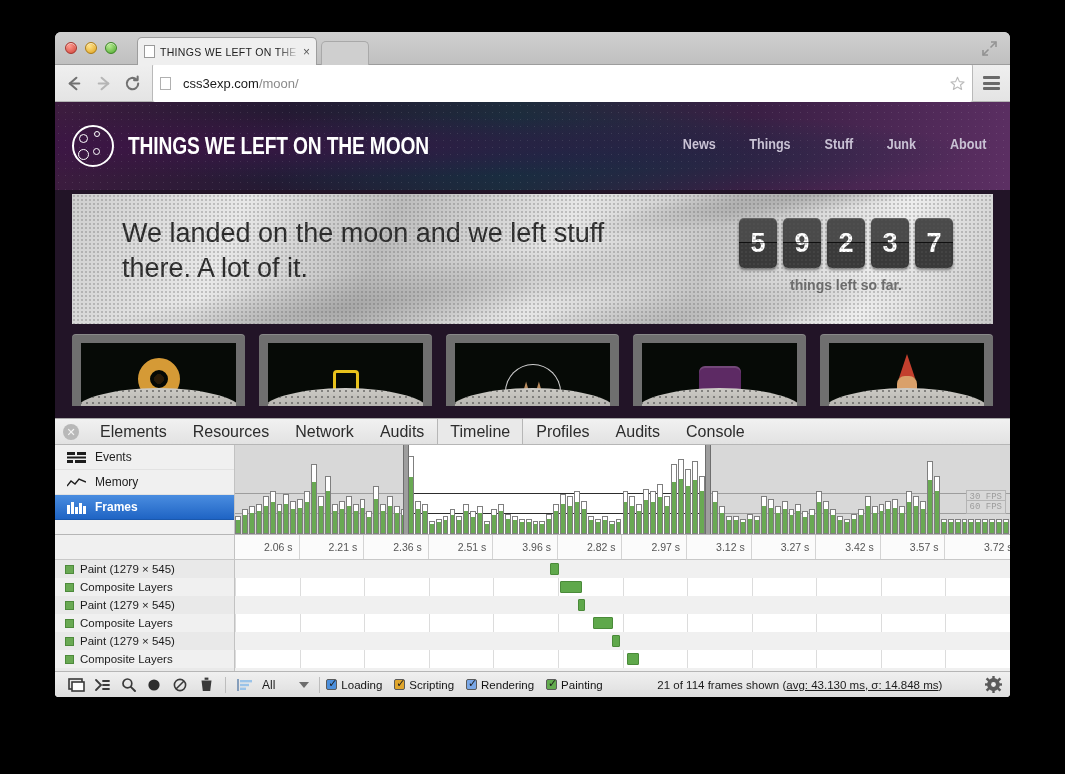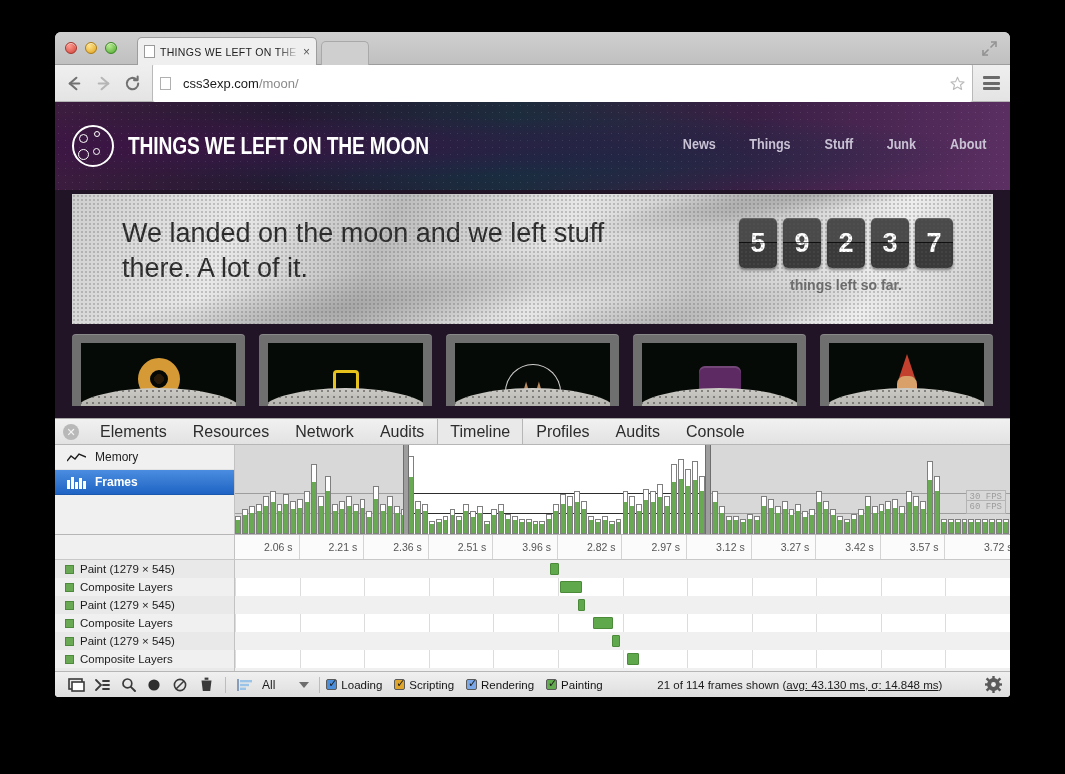--- a/index.html
+++ b/index.html
@@ -349,20 +349,30 @@
         <span class="dt-tab">Network</span>
         <span class="dt-tab">Audits</span>
         <span class="dt-tab active">Timeline</span>
         <span class="dt-tab">Profiles</span>
         <span class="dt-tab">Audits</span>
         <span class="dt-tab">Console</span>
       </div>
 
       <div class="dt-overview">
         <div class="ov-side">
+          <div class="ovitem">
+            <svg class="ovicon" viewBox="0 0 19 13">
+              <rect x="0" y="1" width="8" height="3" fill="#1d1d1d"></rect>
+                <rect x="10" y="1" width="9" height="3" fill="#1d1d1d"></rect>
+              <rect x="0" y="5.5" width="19" height="2" fill="#1d1d1d"></rect>
+              <rect x="0" y="9" width="6" height="3" fill="#1d1d1d"></rect>
+                <rect x="8" y="9" width="11" height="3" fill="#1d1d1d"></rect>
+            </svg>
+            <span>Events</span>
+          </div>
           <div class="ovitem">
             <svg class="ovicon" viewBox="0 0 19 13">
               <path d="M0 10 L4 5 L8 8 L12 3 L19 6" fill="none" stroke="#1d1d1d" stroke-width="1.4"></path>
             </svg>
             <span>Memory</span>
           </div>
           <div class="ovitem sel">
             <svg class="ovicon" viewBox="0 0 19 13">
               <rect x="0" y="4" width="3" height="9" fill="#fff"></rect>
               <rect x="4" y="1" width="3" height="12" fill="#fff"></rect>

